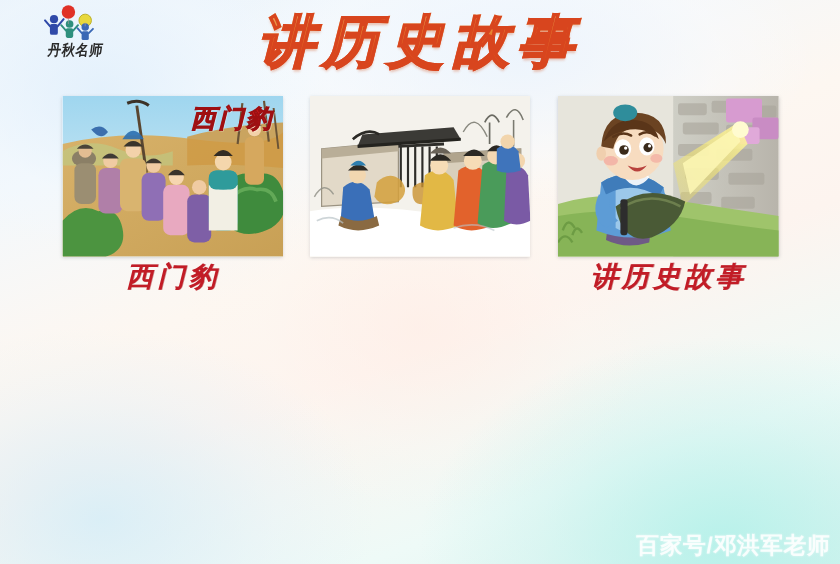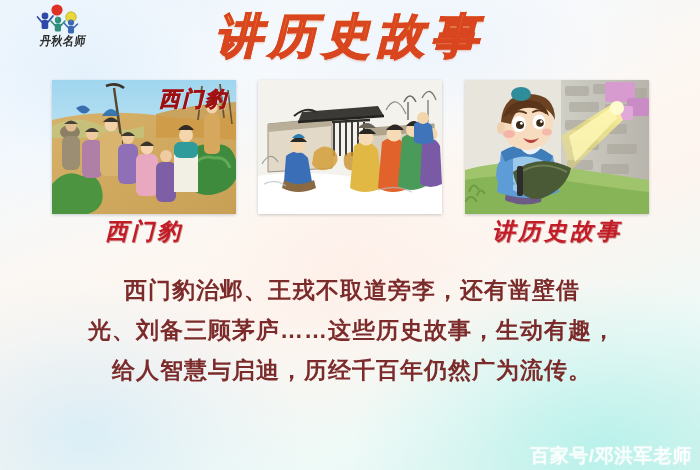--- a/index.html
+++ b/index.html
@@ -439,21 +439,16 @@
       </svg>
       <div class="panel-title"></div>
     </div>
   </div>
 
   <div class="captions">
     <div class="caption caption-1">西门豹</div>
     <div class="caption caption-3">讲历史故事</div>
   </div>
 
-  <div class="body-text">
-    <div class="body-line">西门豹治邺、王戎不取道旁李，还有凿壁借</div>
-    <div class="body-line">光、刘备三顾茅庐……这些历史故事，生动有趣，</div>
-    <div class="body-line">给人智慧与启迪，历经千百年仍然广为流传。</div>
-  </div>
 
   <div class="watermark">百家号/邓洪军老师</div>
 
 </div>
 
 </body></html>

